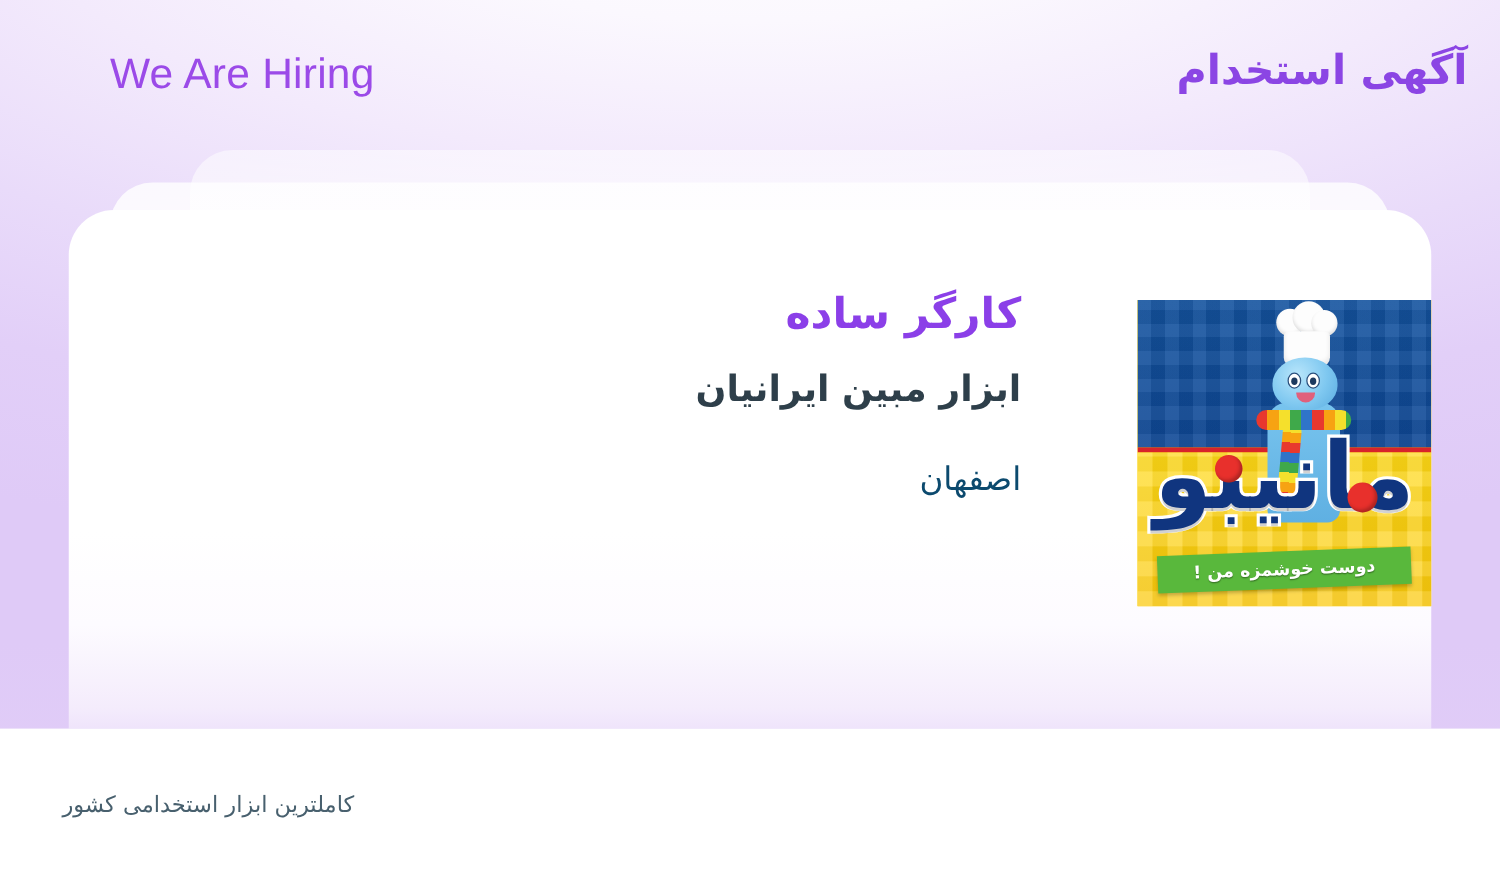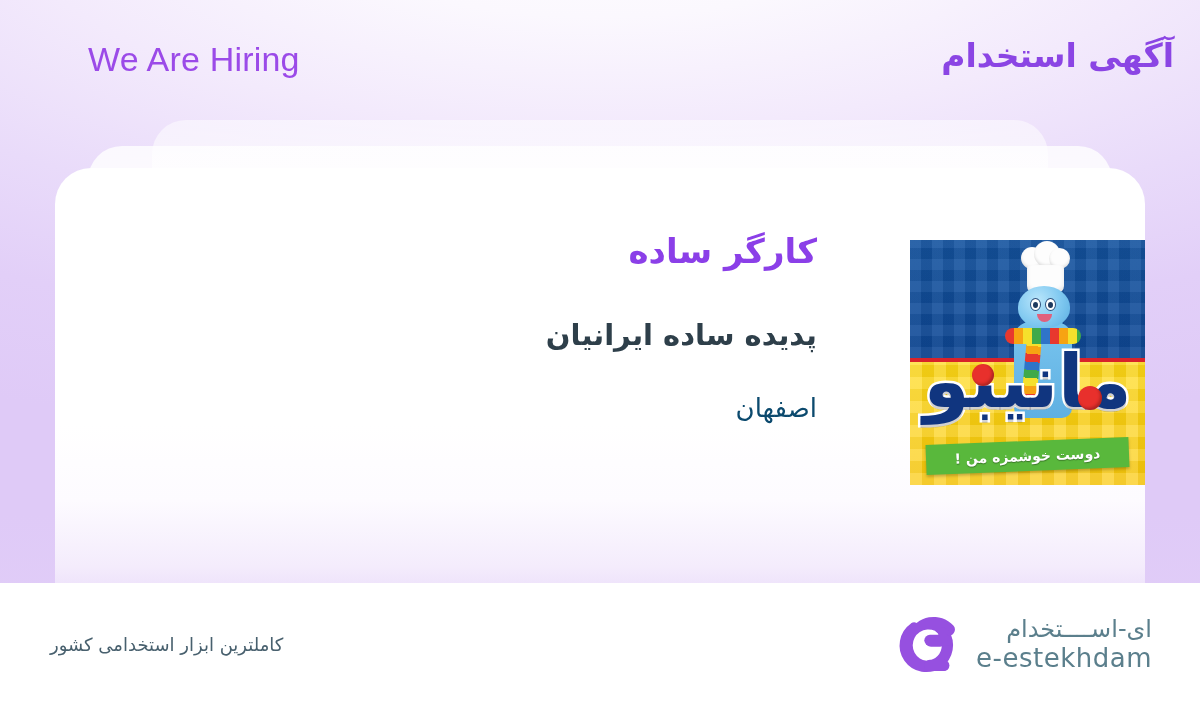--- a/index.html
+++ b/index.html
@@ -119,21 +119,21 @@
     padding:62px 45px 0 0;
     text-align:right;
     direction:rtl;
     min-width:0;
   }
   .job-title {
     font-size:34px;
     font-weight:700;
     color:#8b3fe8;
     line-height:1.25;
-    margin-bottom:44px;
+    margin-bottom:20px;
     white-space:nowrap;
   }
   .company-name {
     font-size:29px;
     font-weight:700;
     color:#2e3f4a;
     line-height:1.3;
     margin-bottom:38px;
     white-space:nowrap;
   }
@@ -324,21 +324,21 @@
 
 <div class="header">
   <div class="header-en">We Are Hiring</div>
   <div class="header-fa">آگهی استخدام</div>
 </div>
 
 <div class="card-body">
 
   <div class="job-info">
     <div class="job-title">کارگر ساده</div>
-    <div class="company-name">پدیده ساده ایرانیان</div>
+    <div class="company-name">ابزار مبین ایرانیان</div>
     <div class="job-location">اصفهان</div>
   </div>
 
   <div class="logo-wrap">
     <div class="brand-logo">
       <div class="bl-blue"></div>
       <div class="bl-redline"></div>
       <div class="bl-yellow"></div>
 
       <div class="bl-hat">
@@ -366,27 +366,13 @@
         <span>دوست خوشمزه من !</span>
       </div>
     </div>
   </div>
 
 </div>
 
 <div class="footer">
   <div class="footer-tagline">کاملترین ابزار استخدامی کشور</div>
 
-  <div class="footer-brand">
-    <svg class="brand-mark" viewBox="0 0 100 100">
-      <path d="M68 30 A24 24 0 1 0 68 74 L80 74 A8.5 8.5 0 0 1 80 91 L66 91
-               A41 41 0 1 1 96 22 A9 9 0 0 1 90 37 L62 37
-               A8.5 8.5 0 0 0 62 54 L76 54 A8.5 8.5 0 0 0 76 37 Z" fill="#9650e0"></path>
-      <circle cx="55" cy="52" r="32" fill="none" stroke="#9650e0" stroke-width="17" stroke-linecap="round" stroke-dasharray="150 250" transform="rotate(-35 55 52)"></circle>
-      <rect x="52" y="36" width="42" height="17" rx="8.5" fill="#9650e0"></rect>
-      <rect x="52" y="74" width="38" height="17" rx="8.5" fill="#9650e0"></rect>
-    </svg>
-    <div class="brand-text">
-      <div class="brand-fa">ای-اســــتخدام</div>
-      <div class="brand-en">e-estekhdam</div>
-    </div>
-  </div>
 </div>
 
 </body></html>

